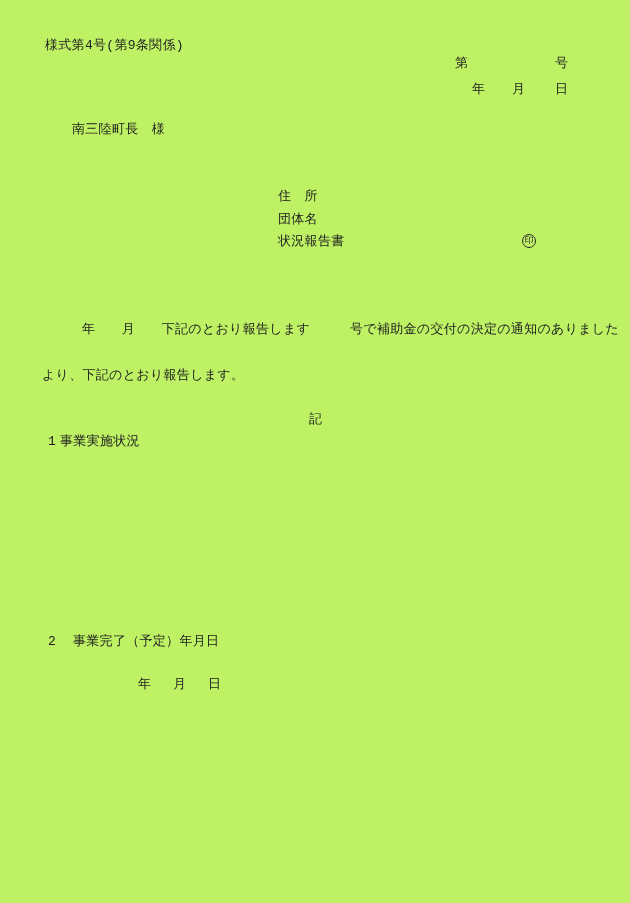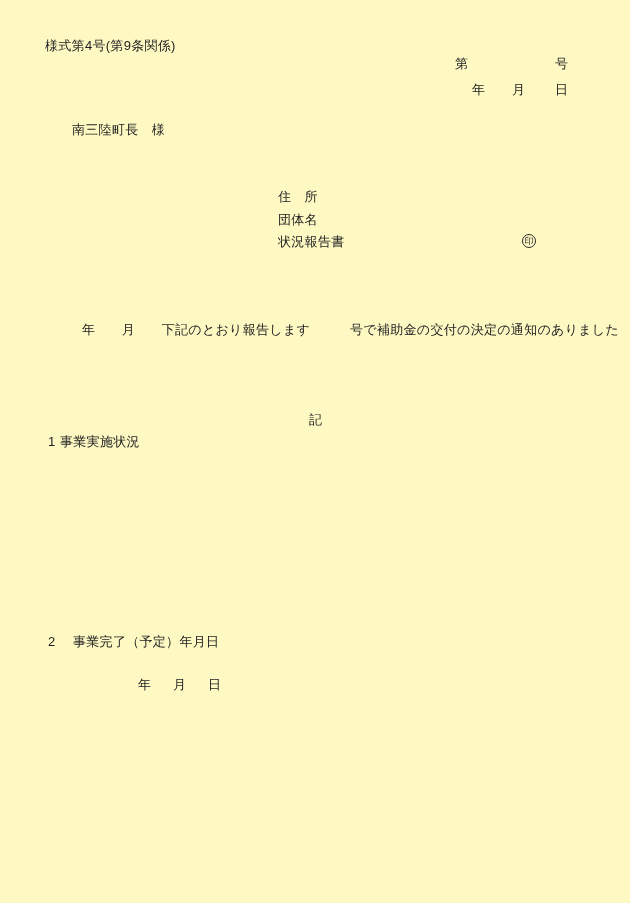--- a/index.html
+++ b/index.html
@@ -4,23 +4,23 @@
 <style>
   html, body {
     margin: 0;
     padding: 0;
     background: #fcfcfc;
   }
   .page {
     position: relative;
     width: 630px;
     height: 903px;
-    background: #fef9c3;
+    background: #bef264;
     overflow: hidden;
-    font-family: Liberation Sans, sans-serif;
+    font-family: Liberation Mono, monospace;
     color: #1d1d1f;
   }
   .t {
     position: absolute;
     font-size: 13px;
     line-height: 15px;
     white-space: pre;
     letter-spacing: 0.3px;
   }
   .seal {
@@ -57,20 +57,21 @@
   <div class="t" style="left:278px; top:189px">住　所</div>
   <div class="t" style="left:278px; top:212px">団体名</div>
   <div class="t" style="left:278px; top:234px">状況報告書</div>
 
   <span class="seal" style="left:522px; top:234px">
     <span>印</span>
   </span>
 
 
   <div class="t" style="left:42px; top:322px">　　　年　　月　　下記のとおり報告します　　　号で補助金の交付の決定の通知のありました</div>
+  <div class="t" style="left:42px; top:368px">より、下記のとおり報告します。</div>
 
   <div class="t" style="left:309px; top:412px">記</div>
 
   <div class="t" style="left:48px; top:434px">1</div>
   <div class="t" style="left:60px; top:434px">事業実施状況</div>
 
   <div class="t" style="left:48px; top:634px">2</div>
   <div class="t" style="left:73px; top:634px">事業完了（予定）年月日</div>
 
   <div class="t" style="left:138px; top:677px">年</div>

